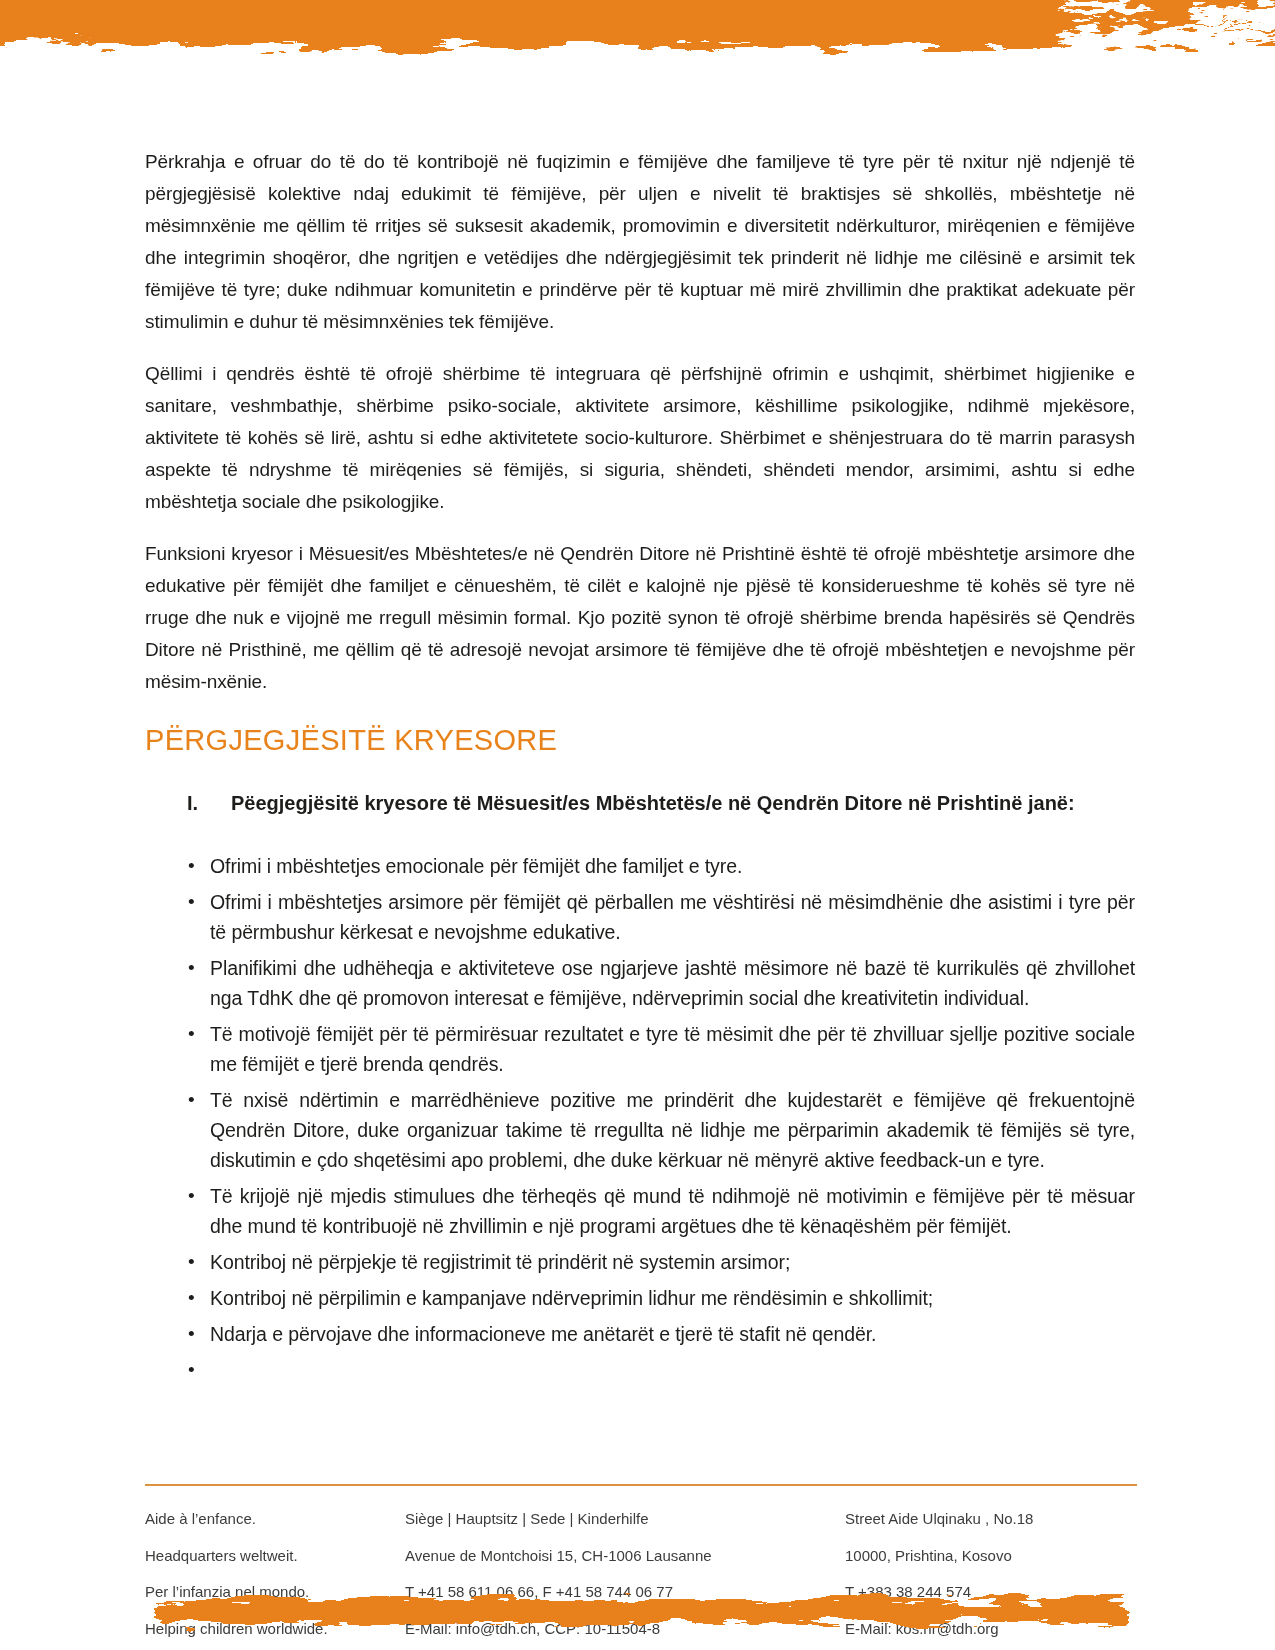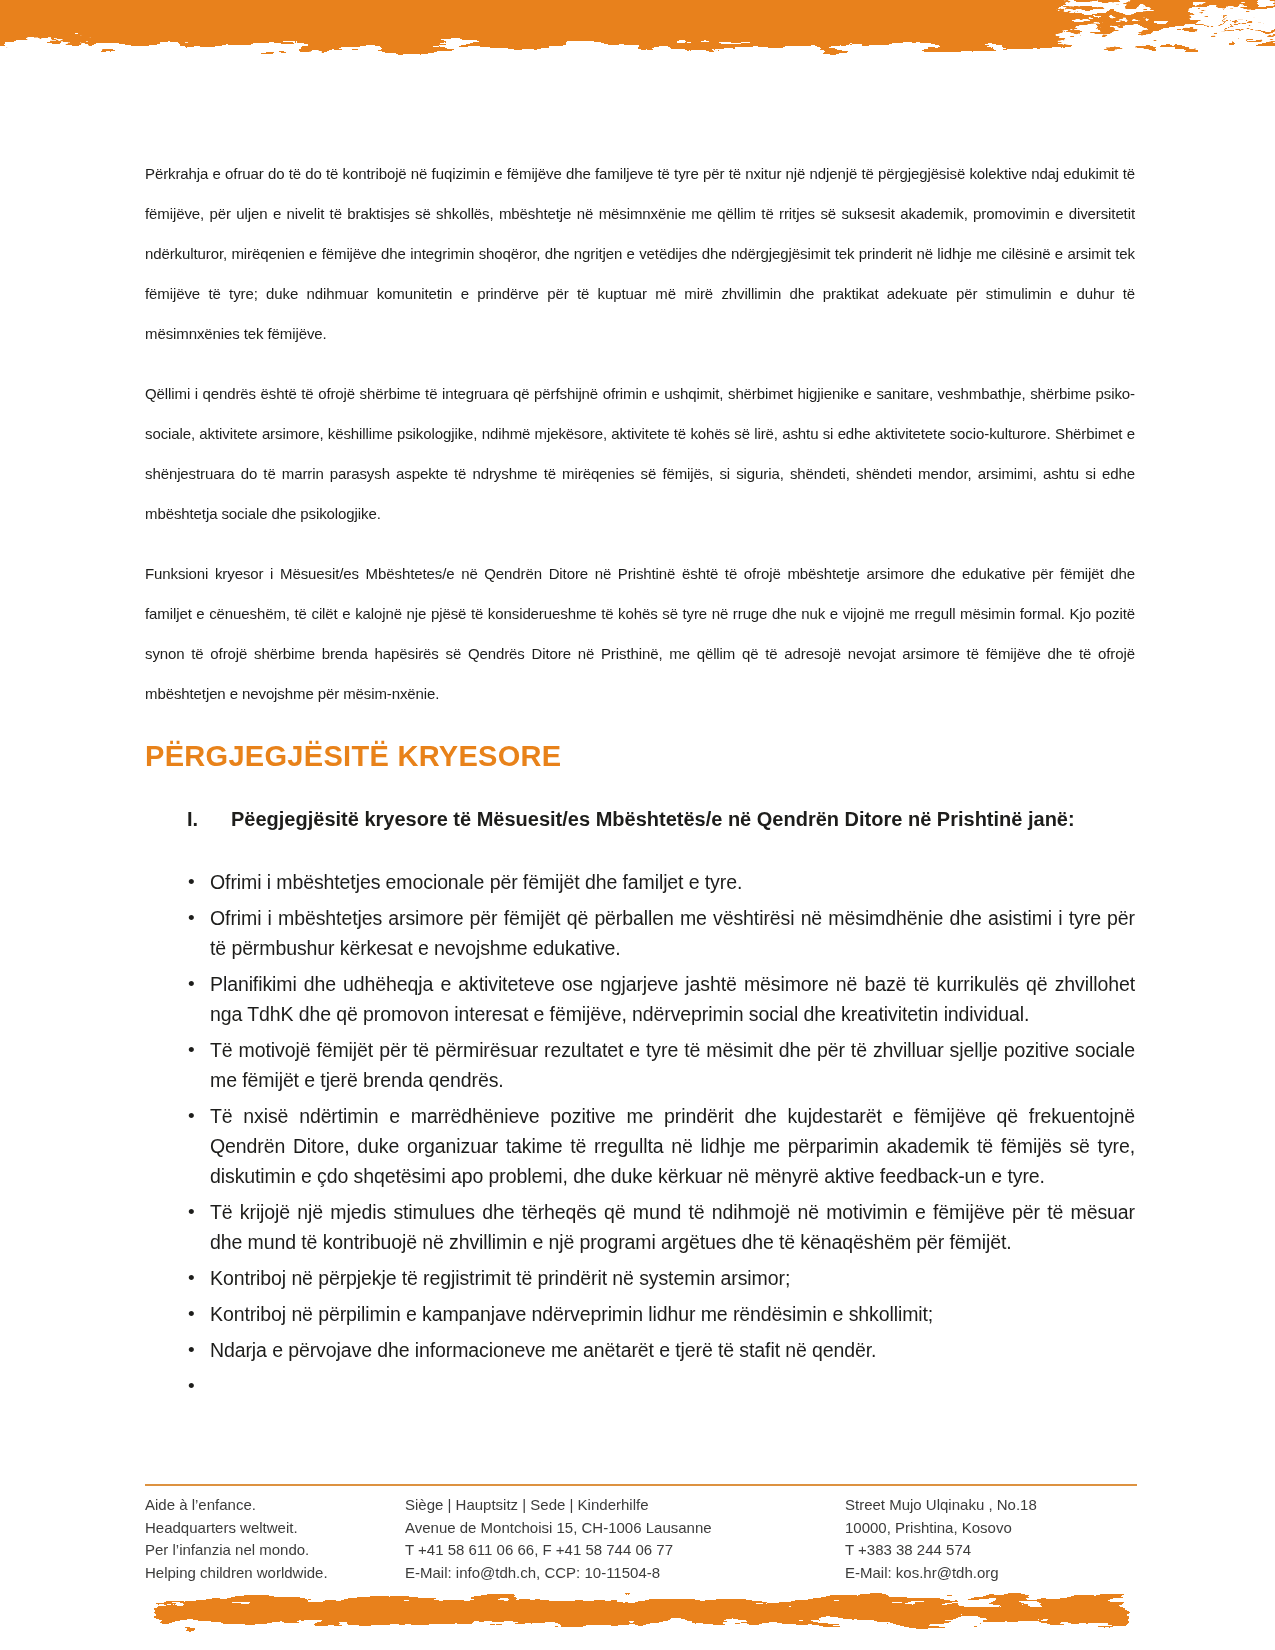--- a/index.html
+++ b/index.html
@@ -15,30 +15,30 @@
   .banner-top { position: absolute; top: 0; left: 0; width: 1275px; height: 70px; }
   .banner-bottom { position: absolute; top: 1593px; left: 148px; width: 990px; height: 40px; }
 
   .content {
     position: absolute;
     top: 138px;
     left: 145px;
     width: 990px;
   }
   .body-par {
-    font-size: 15px;
-    line-height: 40px;
+    font-size: 19px;
+    line-height: 32px;
     text-align: justify;
-    margin: 16px 0 20px 0;
+    margin: 8px 0 20px 0;
     letter-spacing: -0.1px;
   }
   .section-heading {
     color: #E8821A;
     font-size: 29px;
-    font-weight: bold;
+    font-weight: normal;
     letter-spacing: 0.3px;
     margin: 26px 0 32px 0;
   }
   .roman-item {
     display: flex;
     margin: 0 0 34px 42px;
     font-weight: bold;
     font-size: 20px;
     line-height: 28px;
   }
@@ -65,21 +65,21 @@
     top: 1484px;
     width: 992px;
     border-top: 2px solid #DD9240;
     padding-top: 8px;
     display: grid;
     grid-template-columns: 260px 440px 1fr;
     font-size: 15px;
     line-height: 22.5px;
     color: #3c3c3b;
   }
-  .footer .fline { white-space: nowrap; }
+  .footer .fline { white-space: nowrap; margin-top: 14px; }
 </style>
 </head>
 <body>
 
 <div class="page">
 
   <div class="banner-top">
     <svg width="1275" height="70" viewBox="0 0 1275 70">
       <defs>
         <filter id="gr1" x="-5%" y="-80%" width="110%" height="300%">
@@ -172,21 +172,21 @@
       <div class="fline">Per l’infanzia nel mondo.</div>
       <div class="fline">Helping children worldwide.</div>
     </div>
     <div class="fcol">
       <div class="fline">Siège | Hauptsitz | Sede | Kinderhilfe</div>
       <div class="fline">Avenue de Montchoisi 15, CH-1006 Lausanne</div>
       <div class="fline">T +41 58 611 06 66, F +41 58 744 06 77</div>
       <div class="fline">E-Mail: info@tdh.ch, CCP: 10-11504-8</div>
     </div>
     <div class="fcol">
-      <div class="fline">Street Mujo Ulqinaku , No.18</div>
+      <div class="fline">Street Aide Ulqinaku , No.18</div>
       <div class="fline">10000, Prishtina, Kosovo</div>
       <div class="fline">T +383 38 244 574</div>
       <div class="fline">E-Mail: kos.hr@tdh.org</div>
     </div>
   </div>
 
   <div class="banner-bottom">
     <svg width="990" height="40" viewBox="0 0 990 40">
       <g filter="url(#gr3)">
         <rect x="8" y="6" width="972" height="24" fill="#E8811B"></rect>

